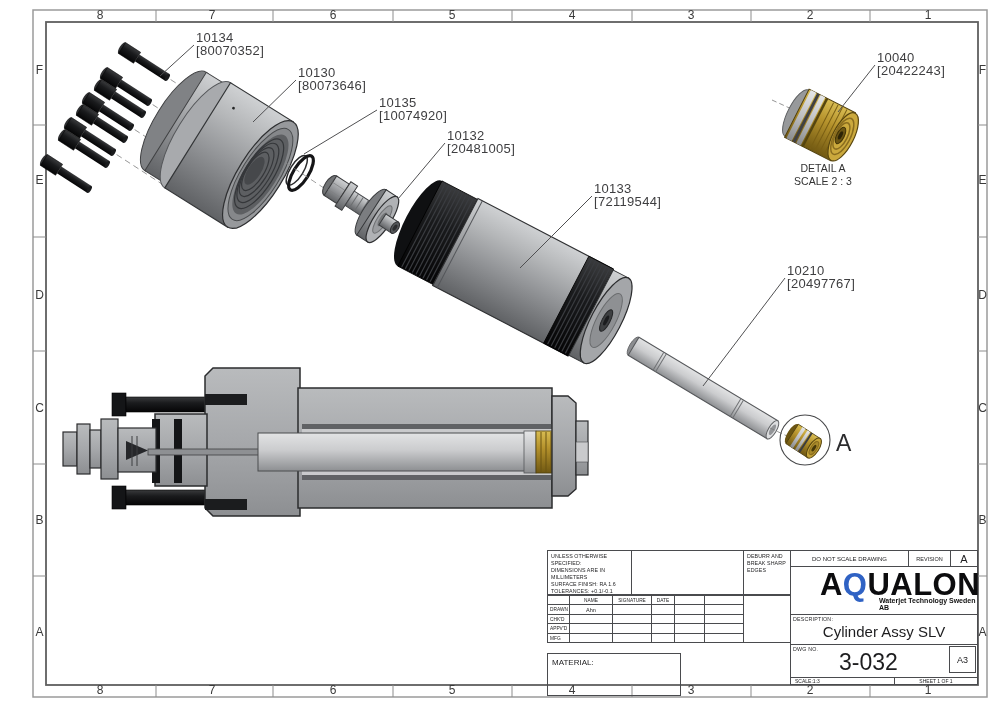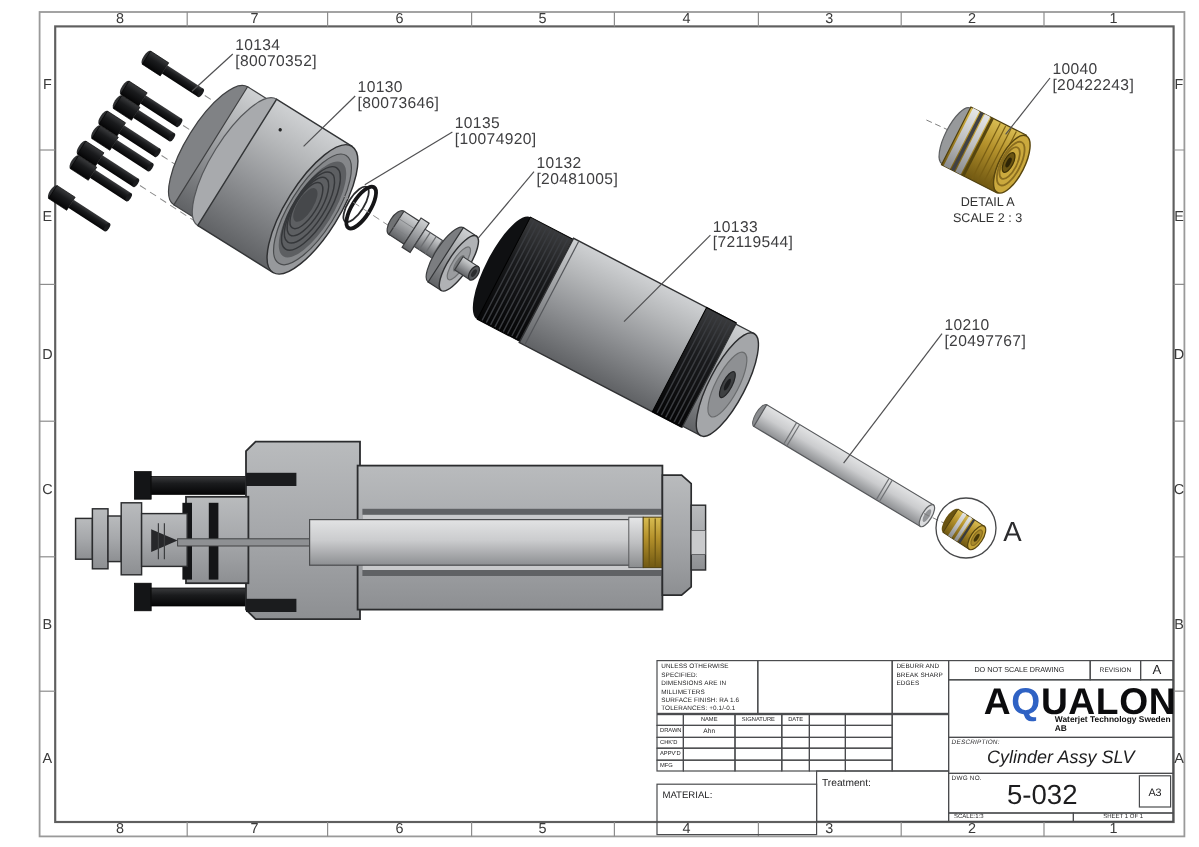--- a/index.html
+++ b/index.html
@@ -392,28 +392,28 @@
 
   <div class="c ctr" style="left:243px;top:0;width:119px;height:17px;font-size:6px;">DO NOT SCALE DRAWING</div>
   <div class="c ctr" style="left:361px;top:0;width:43px;height:17px;font-size:5.5px;">REVISION</div>
   <div class="c ctr" style="left:403px;top:0;width:28px;height:17px;font-size:11px;">A</div>
 
   <div class="c" style="left:243px;top:16px;width:188px;height:49px;display:flex;flex-direction:column;align-items:center;justify-content:center;padding-left:32px;">
     <div class="logo-main"><span>A</span><span class="logo-q">Q</span><span>UALON</span></div>
     <div class="logo-tag">Waterjet Technology Sweden AB</div>
   </div>
 
-  <div class="c" style="left:243px;top:64px;width:188px;height:31px;font-style:italic;">
+  <div class="c" style="left:243px;top:64px;width:188px;height:31px;">
     <span class="lblcorner">DESCRIPTION:</span>
     <div class="ctr" style="width:100%;height:100%;font-size:15px;padding-top:4px;box-sizing:border-box;">Cylinder Assy SLV</div>
   </div>
 
   <div class="c" style="left:243px;top:94px;width:188px;height:34px;">
     <span class="lblcorner">DWG NO.</span>
-    <div class="ctr" style="width:155px;height:100%;font-size:23px;padding-top:2px;box-sizing:border-box;">5-032</div>
+    <div class="ctr" style="width:155px;height:100%;font-size:23px;padding-top:2px;box-sizing:border-box;">3-032</div>
   </div>
   <div class="c ctr" style="left:402px;top:96px;width:27px;height:27px;font-size:9px;">A3</div>
 
   <div class="c" style="left:243px;top:127px;width:105px;height:8px;font-size:5px;line-height:7px;padding-left:4px;">SCALE:1:3</div>
   <div class="c ctr" style="left:347px;top:127px;width:84px;height:8px;font-size:5px;">SHEET 1 OF 1</div>
 
   <div class="c" style="left:0;top:45px;width:23px;height:10px;"></div>
   <div class="c cellctr" style="left:22px;top:45px;width:44px;height:10px;font-size:4.8px;">NAME</div>
   <div class="c cellctr" style="left:65px;top:45px;width:40px;height:10px;font-size:4.8px;">SIGNATURE</div>
   <div class="c cellctr" style="left:104px;top:45px;width:24px;height:10px;font-size:4.8px;">DATE</div>
@@ -443,15 +443,14 @@
   <div class="c" style="left:157px;top:73px;width:40px;height:11px;"></div>
 
   <div class="c rowlbl" style="left:0;top:83px;width:23px;height:10px;">MFG</div>
   <div class="c" style="left:22px;top:83px;width:44px;height:10px;"></div>
   <div class="c" style="left:65px;top:83px;width:40px;height:10px;"></div>
   <div class="c" style="left:104px;top:83px;width:24px;height:10px;"></div>
   <div class="c" style="left:127px;top:83px;width:31px;height:10px;"></div>
   <div class="c" style="left:157px;top:83px;width:40px;height:10px;"></div>
 
   <div class="c" style="left:0;top:103px;width:134px;height:43px;font-size:8px;padding:4px;">MATERIAL:</div>
-  <div class="c" style="left:133px;top:92px;width:111px;height:43px;font-size:8.5px;padding:4px;">Treatment:</div>
 </div>
 </div>
 
 </body></html>

